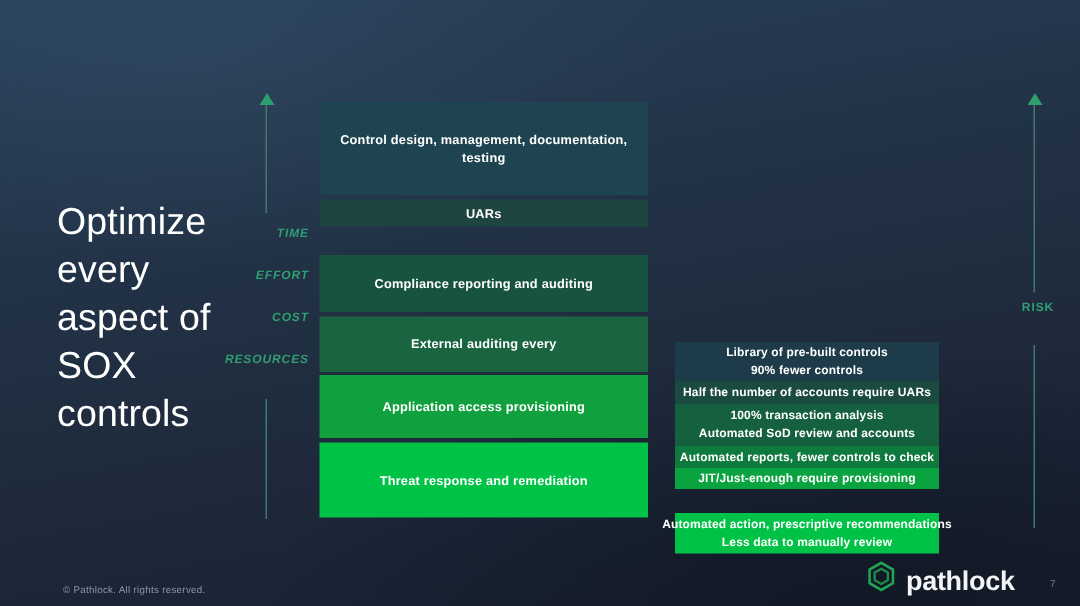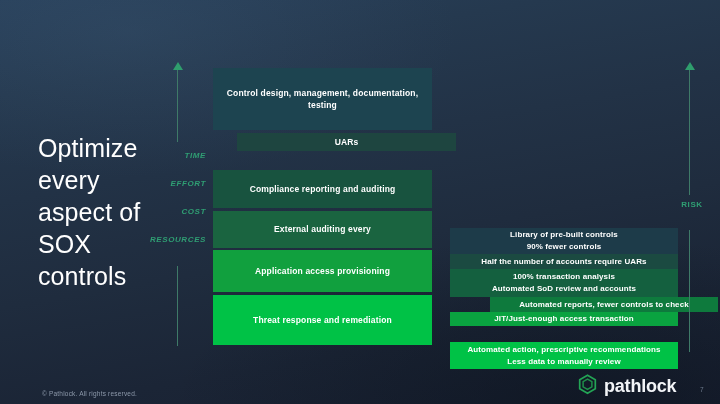--- a/index.html
+++ b/index.html
@@ -141,21 +141,21 @@
   
   #benefits {
     left: 450px;
     top: 228px;
     width: 218px;
     z-index: 4;
   }
   .benefit {
     position: absolute;
     left: 0;
-    width: 228px;
+    width: 176px;
     display: flex;
     flex-direction: column;
     align-items: center;
     justify-content: center;
     text-align: center;
     box-sizing: border-box;
     padding: 2px 6px;
   }
   .benefit span {
     display: block;
@@ -221,21 +221,21 @@
     <div class="axis-arrow"></div>
     <div class="axis-line upper"></div>
     <div class="axis-line lower"></div>
     <div class="risk-label">RISK</div>
   </div>
 
   <div class="layer" id="bars">
       <div class="bar" style="top: 0px; height: 62px; background: rgb(29, 68, 80);">
         <span>Control design, management, documentation, testing</span>
       </div>
-      <div class="bar" style="top: 65px; height: 18px; background: rgb(30, 69, 64); margin-left: 24px;">
+      <div class="bar" style="top: 65px; height: 18px; background: rgb(30, 69, 64);">
         <span>UARs</span>
       </div>
       <div class="bar" style="top: 102px; height: 38px; background: rgb(24, 83, 63);">
         <span>Compliance reporting and auditing</span>
       </div>
       <div class="bar" style="top: 143px; height: 37px; background: rgb(26, 100, 64);">
         <span>External auditing every</span>
       </div>
       <div class="bar" style="top: 182px; height: 42px; background: rgb(17, 160, 62);">
         <span>Application access provisioning</span>
@@ -250,25 +250,25 @@
         <span>Library of pre-built controls</span>
         <span>90% fewer controls</span>
       </div>
       <div class="benefit" style="top: 26px; height: 15px; background: rgb(27, 74, 65);">
         <span>Half the number of accounts require UARs</span>
       </div>
       <div class="benefit" style="top: 41px; height: 28px; background: rgb(20, 96, 63);">
         <span>100% transaction analysis</span>
         <span>Automated SoD review and accounts</span>
       </div>
-      <div class="benefit" style="top: 69px; height: 15px; background: rgb(14, 122, 61); margin-left: 40px;">
+      <div class="benefit" style="top: 69px; height: 15px; background: rgb(14, 122, 61);">
         <span>Automated reports, fewer controls to check</span>
       </div>
       <div class="benefit" style="top: 84px; height: 14px; background: rgb(10, 163, 64);">
-        <span>JIT/Just-enough access transaction</span>
+        <span>JIT/Just-enough require provisioning</span>
       </div>
       <div class="benefit" style="top: 98px; height: 27px; background: rgb(0, 194, 70); margin-top: 16px;">
         <span>Automated action, prescriptive recommendations</span>
         <span>Less data to manually review</span>
       </div>
     </div>
 
   <div class="layer" id="copyright">© Pathlock. All rights reserved.</div>
 
   <div class="layer" id="brand">

